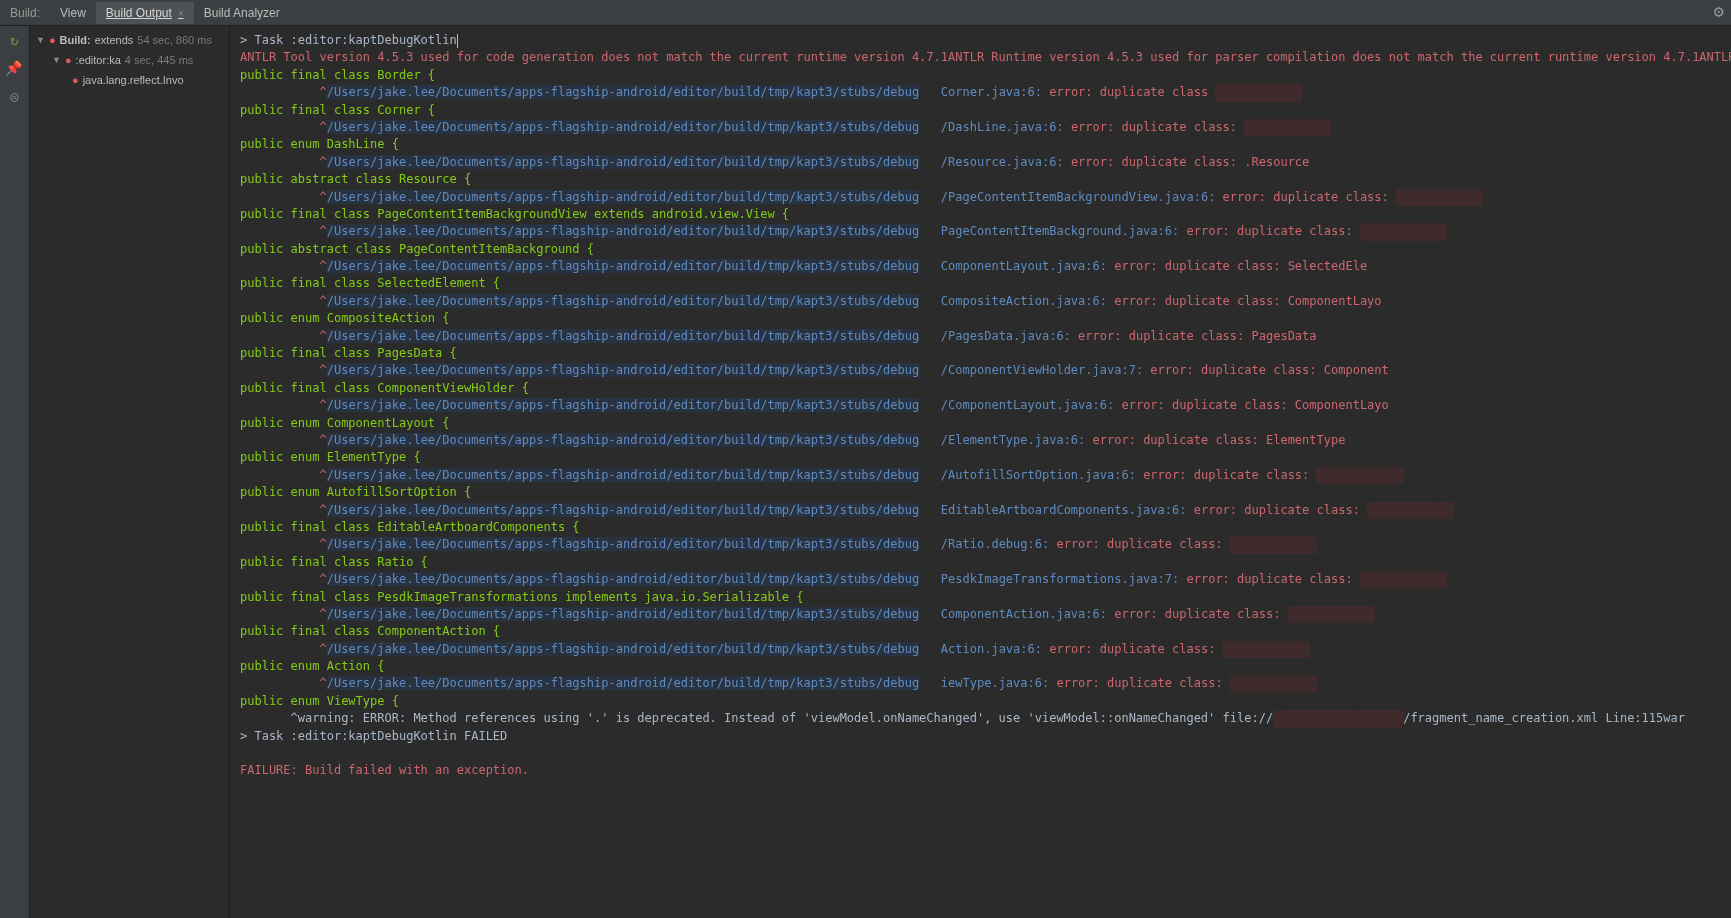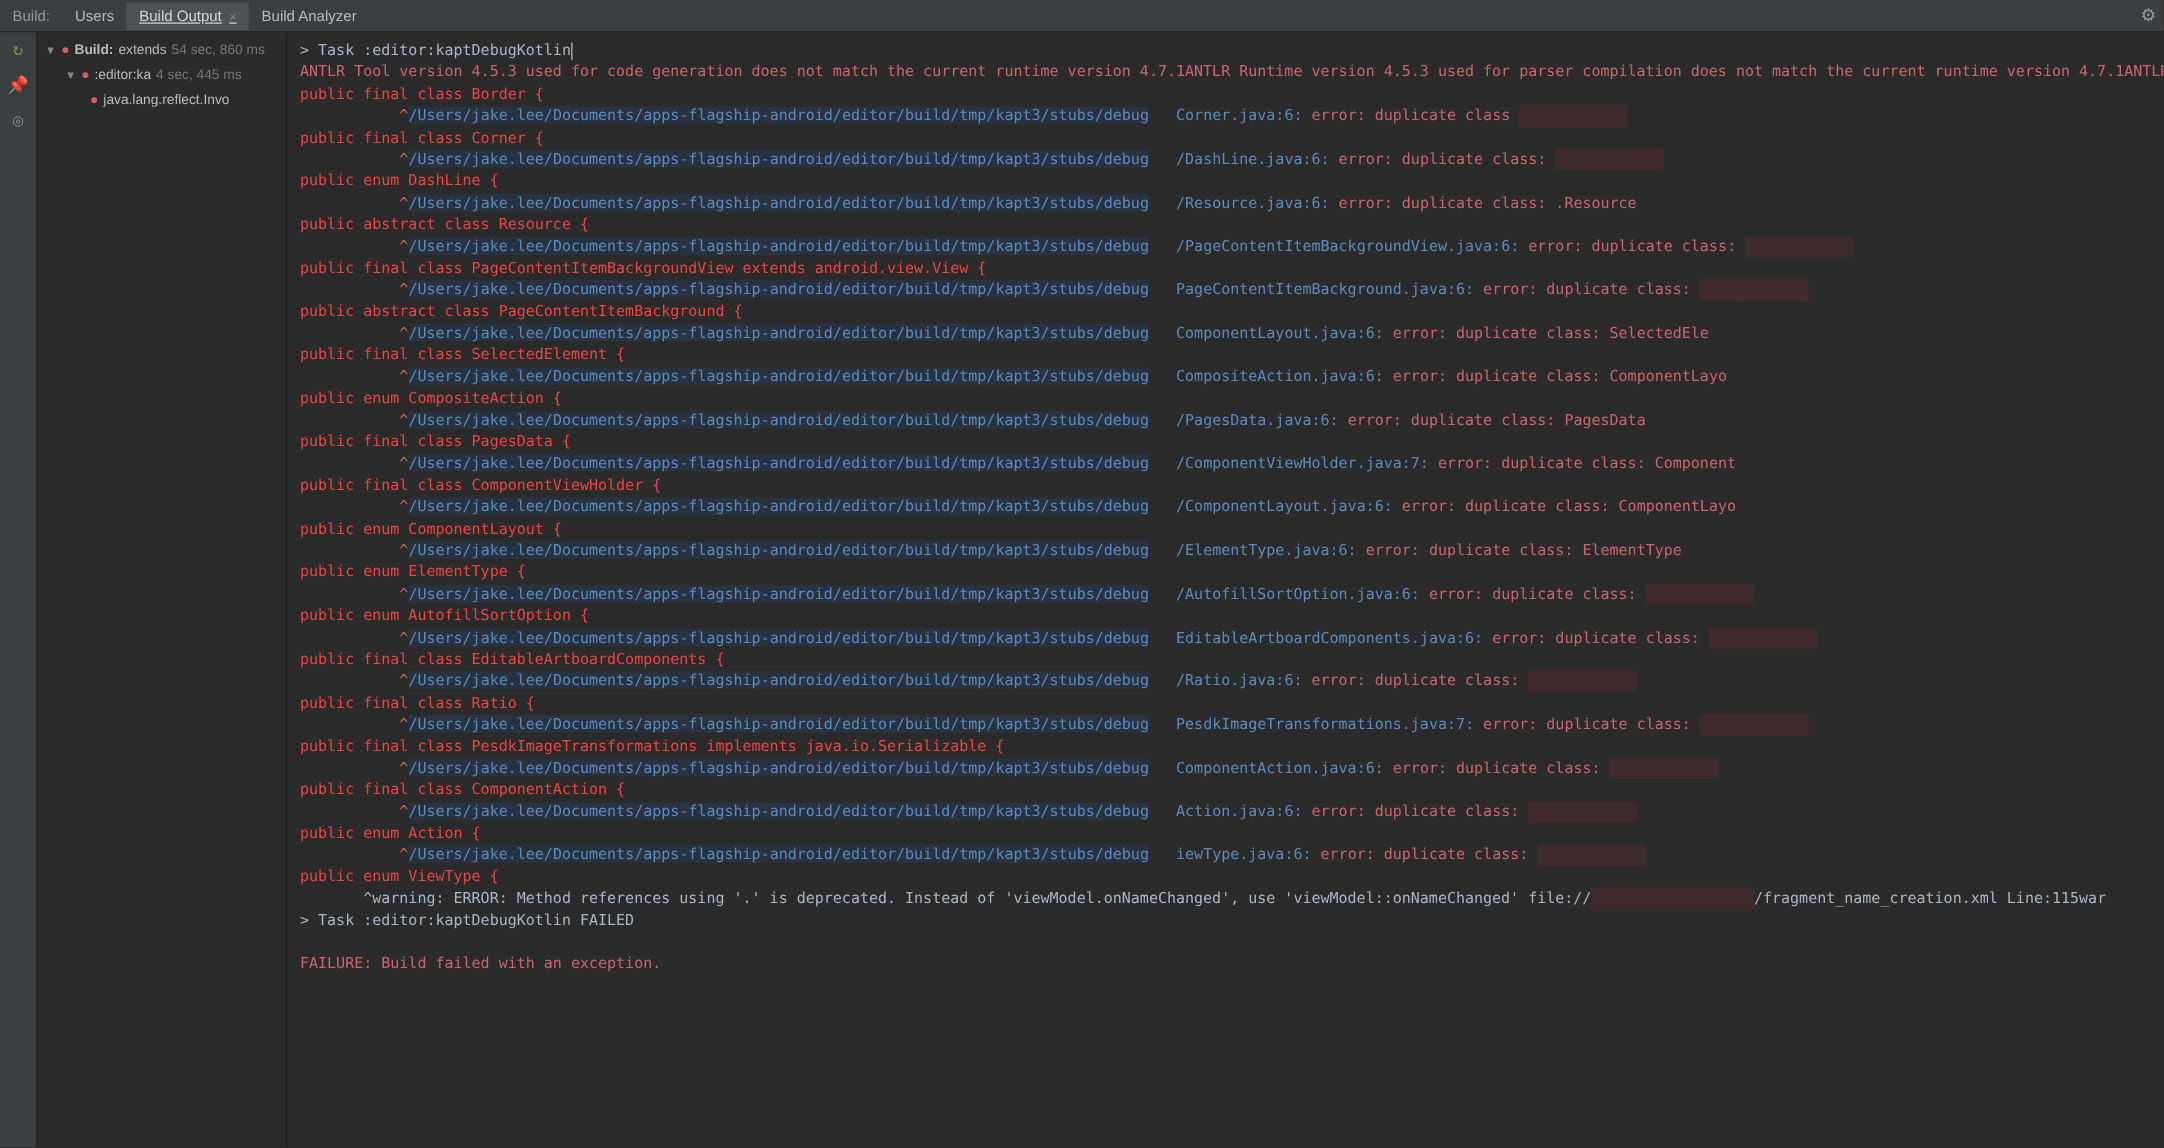--- a/index.html
+++ b/index.html
@@ -19,33 +19,33 @@
 .tree .row .chev { color:#888; font-size:9px; }
 .tree .row .err { color:#db5c5c; font-size:11px; }
 .tree .row .time { color:#7a7a7a; font-size:11px; }
 .tree .row.l1 { padding-left:4px; }
 .tree .row.l2 { padding-left:20px; }
 .tree .row.l3 { padding-left:40px; }
 .tree .row b { font-weight:bold; }
 .console { flex:1; background:#2b2b2b; padding:6px 10px; overflow:hidden; line-height:1.45; white-space:pre; font-size:12px; }
 .c-prompt { color:#a9b7c6; }
 .c-red { color:#cc666e; }
-.c-orange { color:#ef4444; }
+.c-orange { color:#84cc16; }
 .c-def { color:#a9b7c6; }
 .c-link { color:#5e8bbf; }
 .caret { display:inline-block; border-right:1px solid #bbb; height:14px; vertical-align:middle; }
 .redblock { display:inline-block; background:#3f2a2c; color:#3f2a2c; border-radius:2px; }
 .hi { background:rgba(40,60,90,.45); }
 </style>
 </head>
 <body>
 
 <div class="tabbar">
   <span class="tablabel">Build:</span>
-  <div class="tab"><span>Users</span></div>
+  <div class="tab"><span>View</span></div>
   <div class="tab active"><span>Build Output</span><span class="close">×</span></div>
   <div class="tab"><span>Build Analyzer</span></div>
   <span class="gear">⚙</span>
 </div>
 
 <div class="main">
   <div class="gutter">
     <span class="ic">↻</span>
     <span class="ic grey">📌</span>
     <span class="ic grey">◎</span>
@@ -93,21 +93,21 @@
            <span class="c-red">^</span><span class="c-link hi">/Users/jake.lee/Documents/apps-flagship-android/editor/build/tmp/kapt3/stubs/debug</span>   <span class="c-link">/ComponentViewHolder.java:7:</span> <span class="c-red">error: duplicate class:</span> <span class="c-red">Component</span>
 <span class="c-orange">public final class ComponentViewHolder {</span>
            <span class="c-red">^</span><span class="c-link hi">/Users/jake.lee/Documents/apps-flagship-android/editor/build/tmp/kapt3/stubs/debug</span>   <span class="c-link">/ComponentLayout.java:6:</span> <span class="c-red">error: duplicate class:</span> <span class="c-red">ComponentLayo</span>
 <span class="c-orange">public enum ComponentLayout {</span>
            <span class="c-red">^</span><span class="c-link hi">/Users/jake.lee/Documents/apps-flagship-android/editor/build/tmp/kapt3/stubs/debug</span>   <span class="c-link">/ElementType.java:6:</span> <span class="c-red">error: duplicate class:</span> <span class="c-red">ElementType</span>
 <span class="c-orange">public enum ElementType {</span>
            <span class="c-red">^</span><span class="c-link hi">/Users/jake.lee/Documents/apps-flagship-android/editor/build/tmp/kapt3/stubs/debug</span>   <span class="c-link">/AutofillSortOption.java:6:</span> <span class="c-red">error: duplicate class:</span> <span class="redblock">████████████</span>
 <span class="c-orange">public enum AutofillSortOption {</span>
            <span class="c-red">^</span><span class="c-link hi">/Users/jake.lee/Documents/apps-flagship-android/editor/build/tmp/kapt3/stubs/debug</span>   <span class="c-link">EditableArtboardComponents.java:6:</span> <span class="c-red">error: duplicate class:</span> <span class="redblock">████████████</span>
 <span class="c-orange">public final class EditableArtboardComponents {</span>
-           <span class="c-red">^</span><span class="c-link hi">/Users/jake.lee/Documents/apps-flagship-android/editor/build/tmp/kapt3/stubs/debug</span>   <span class="c-link">/Ratio.java:6:</span> <span class="c-red">error: duplicate class:</span> <span class="redblock">████████████</span>
+           <span class="c-red">^</span><span class="c-link hi">/Users/jake.lee/Documents/apps-flagship-android/editor/build/tmp/kapt3/stubs/debug</span>   <span class="c-link">/Ratio.debug:6:</span> <span class="c-red">error: duplicate class:</span> <span class="redblock">████████████</span>
 <span class="c-orange">public final class Ratio {</span>
            <span class="c-red">^</span><span class="c-link hi">/Users/jake.lee/Documents/apps-flagship-android/editor/build/tmp/kapt3/stubs/debug</span>   <span class="c-link">PesdkImageTransformations.java:7:</span> <span class="c-red">error: duplicate class:</span> <span class="redblock">████████████</span>
 <span class="c-orange">public final class PesdkImageTransformations implements java.io.Serializable {</span>
            <span class="c-red">^</span><span class="c-link hi">/Users/jake.lee/Documents/apps-flagship-android/editor/build/tmp/kapt3/stubs/debug</span>   <span class="c-link">ComponentAction.java:6:</span> <span class="c-red">error: duplicate class:</span> <span class="redblock">████████████</span>
 <span class="c-orange">public final class ComponentAction {</span>
            <span class="c-red">^</span><span class="c-link hi">/Users/jake.lee/Documents/apps-flagship-android/editor/build/tmp/kapt3/stubs/debug</span>   <span class="c-link">Action.java:6:</span> <span class="c-red">error: duplicate class:</span> <span class="redblock">████████████</span>
 <span class="c-orange">public enum Action {</span>
            <span class="c-red">^</span><span class="c-link hi">/Users/jake.lee/Documents/apps-flagship-android/editor/build/tmp/kapt3/stubs/debug</span>   <span class="c-link">iewType.java:6:</span> <span class="c-red">error: duplicate class:</span> <span class="redblock">████████████</span>
 <span class="c-orange">public enum ViewType {</span>
 <span class="c-def">       ^warning: ERROR: Method references using '.' is deprecated. Instead of 'viewModel.onNameChanged', use 'viewModel::onNameChanged' file://</span><span class="redblock">██████████████████</span><span class="c-def">/fragment_name_creation.xml Line:115war</span>

